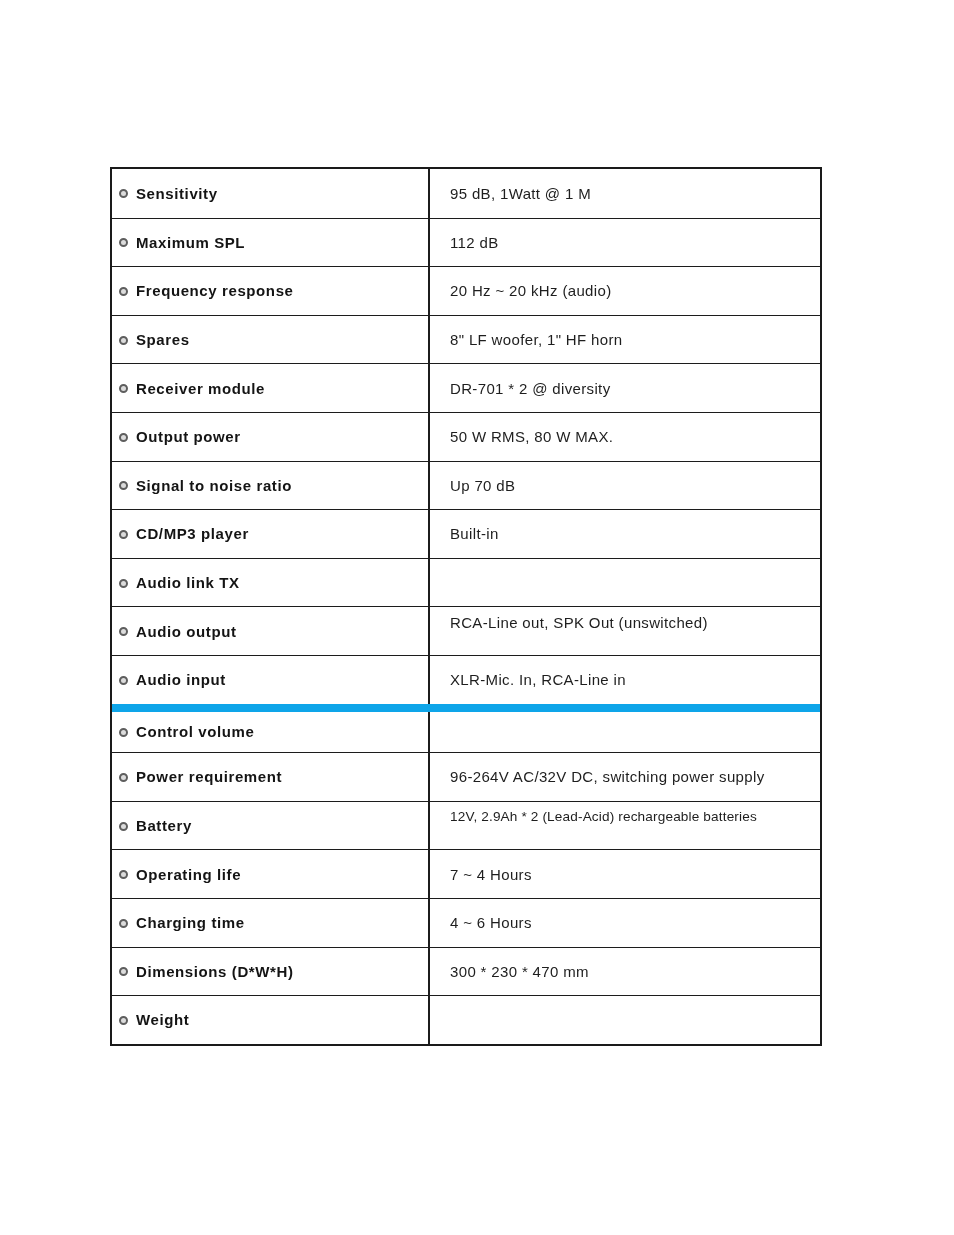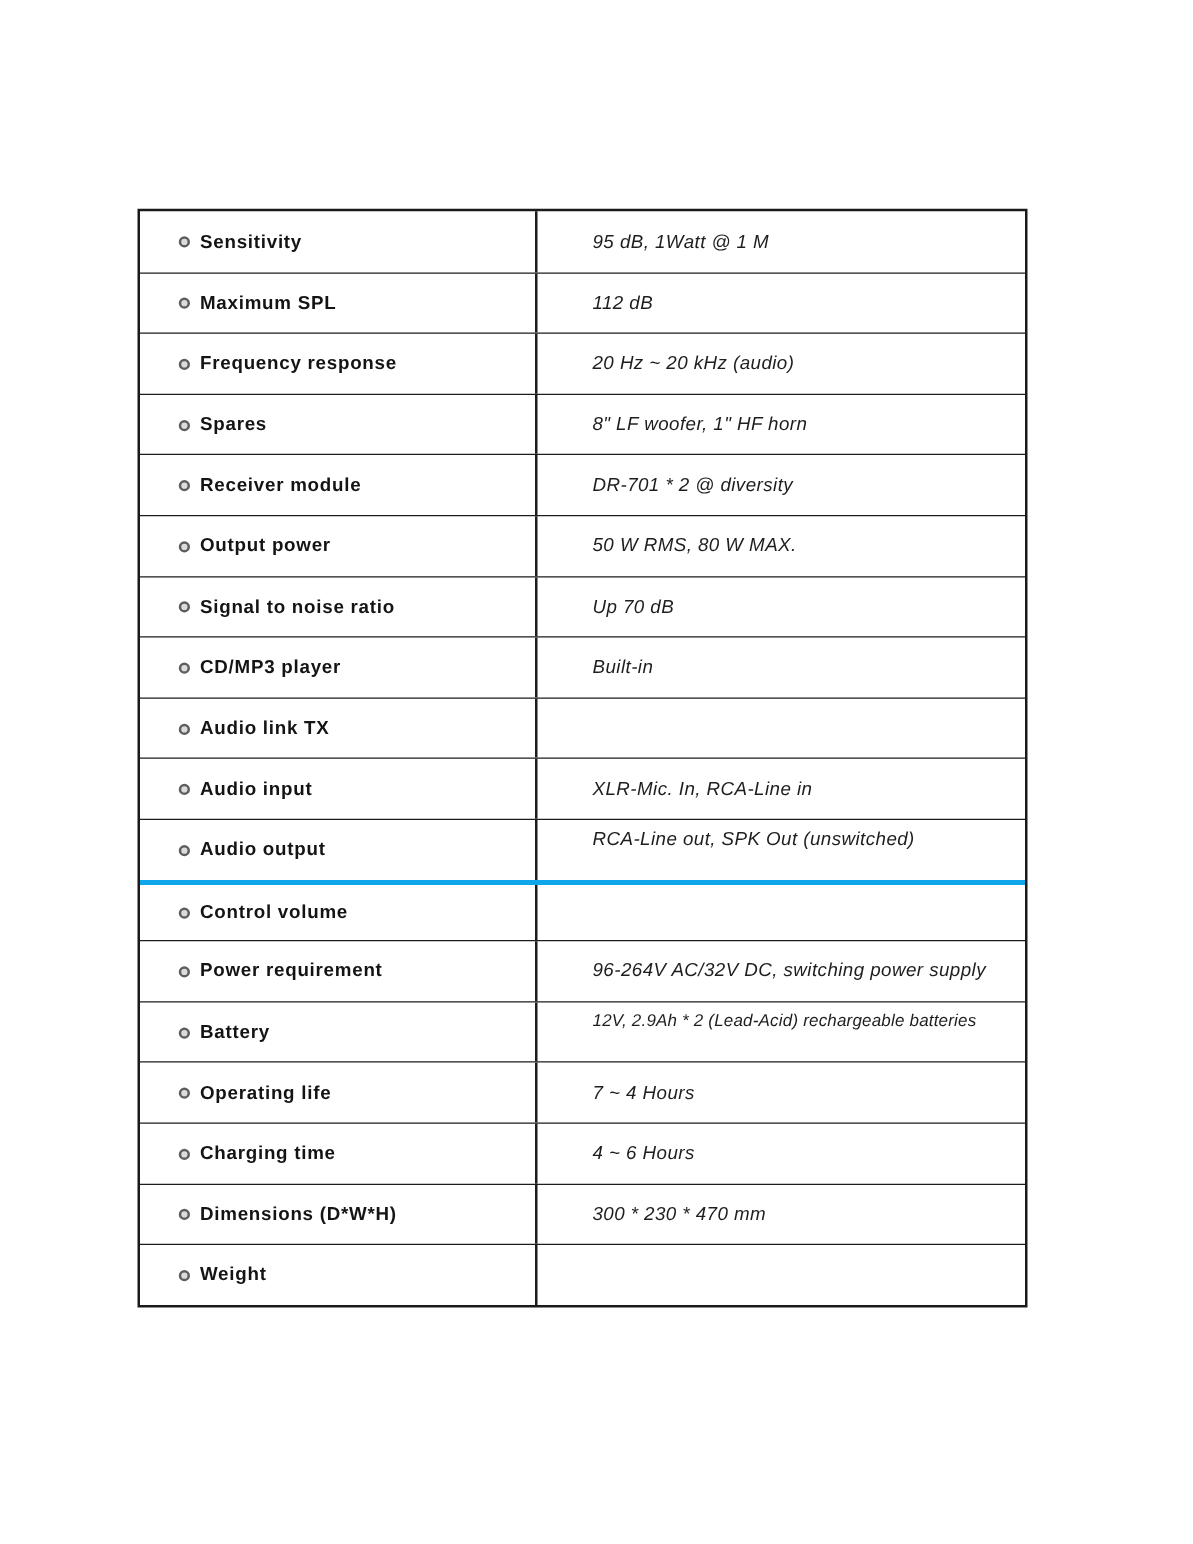--- a/index.html
+++ b/index.html
@@ -27,28 +27,27 @@
   .row {
     box-sizing: border-box;
     height: 48.6px;
     display: grid;
     grid-template-columns: 318px 1fr;
   }
   .row + .row {
     border-top: 1.4px solid #1c1c1c;
   }
   .row.thick-top {
-    border-top: 4px solid #0ea5e9;
+    border-top: 8px solid #0ea5e9;
   }
   .cell {
     box-sizing: border-box;
     display: flex;
     align-items: center;
     overflow: hidden;
-    margin-left: 24px;
   }
   .label-cell {
     border-right: 2px solid #1c1c1c;
     padding-left: 7px;
   }
   .bullet {
     flex: 0 0 auto;
     width: 5px;
     height: 5px;
     border: 2px solid #5e5e5e;
@@ -66,21 +65,20 @@
   }
   .value-cell {
     padding-left: 20px;
     padding-right: 6px;
   }
   .value {
     font-size: 15px;
     letter-spacing: 0.35px;
     color: #1e1e1e;
     white-space: nowrap;
-    font-style: italic;
   }
   .row.value-top .value-cell {
     align-items: flex-start;
     padding-top: 7px;
   }
   .row.value-small .value {
     font-size: 13.6px;
     letter-spacing: 0.15px;
   }
 </style>
@@ -169,37 +167,37 @@
     </div>
   </div>
 
   <div class="row">
     <div class="cell label-cell">
       <span class="bullet"></span>
       <span class="label">Audio link TX</span>
     </div>
   </div>
 
+  <div class="row value-top">
+    <div class="cell label-cell">
+      <span class="bullet"></span>
+      <span class="label">Audio output</span>
+    </div>
+    <div class="cell value-cell">
+      <span class="value">RCA-Line out, SPK Out (unswitched)</span>
+    </div>
+  </div>
+
   <div class="row">
     <div class="cell label-cell">
       <span class="bullet"></span>
       <span class="label">Audio input</span>
     </div>
     <div class="cell value-cell">
       <span class="value">XLR-Mic. In, RCA-Line in</span>
-    </div>
-  </div>
-
-  <div class="row value-top">
-    <div class="cell label-cell">
-      <span class="bullet"></span>
-      <span class="label">Audio output</span>
-    </div>
-    <div class="cell value-cell">
-      <span class="value">RCA-Line out, SPK Out (unswitched)</span>
     </div>
   </div>
 
   <div class="row thick-top">
     <div class="cell label-cell">
       <span class="bullet"></span>
       <span class="label">Control volume</span>
     </div>
   </div>
 

